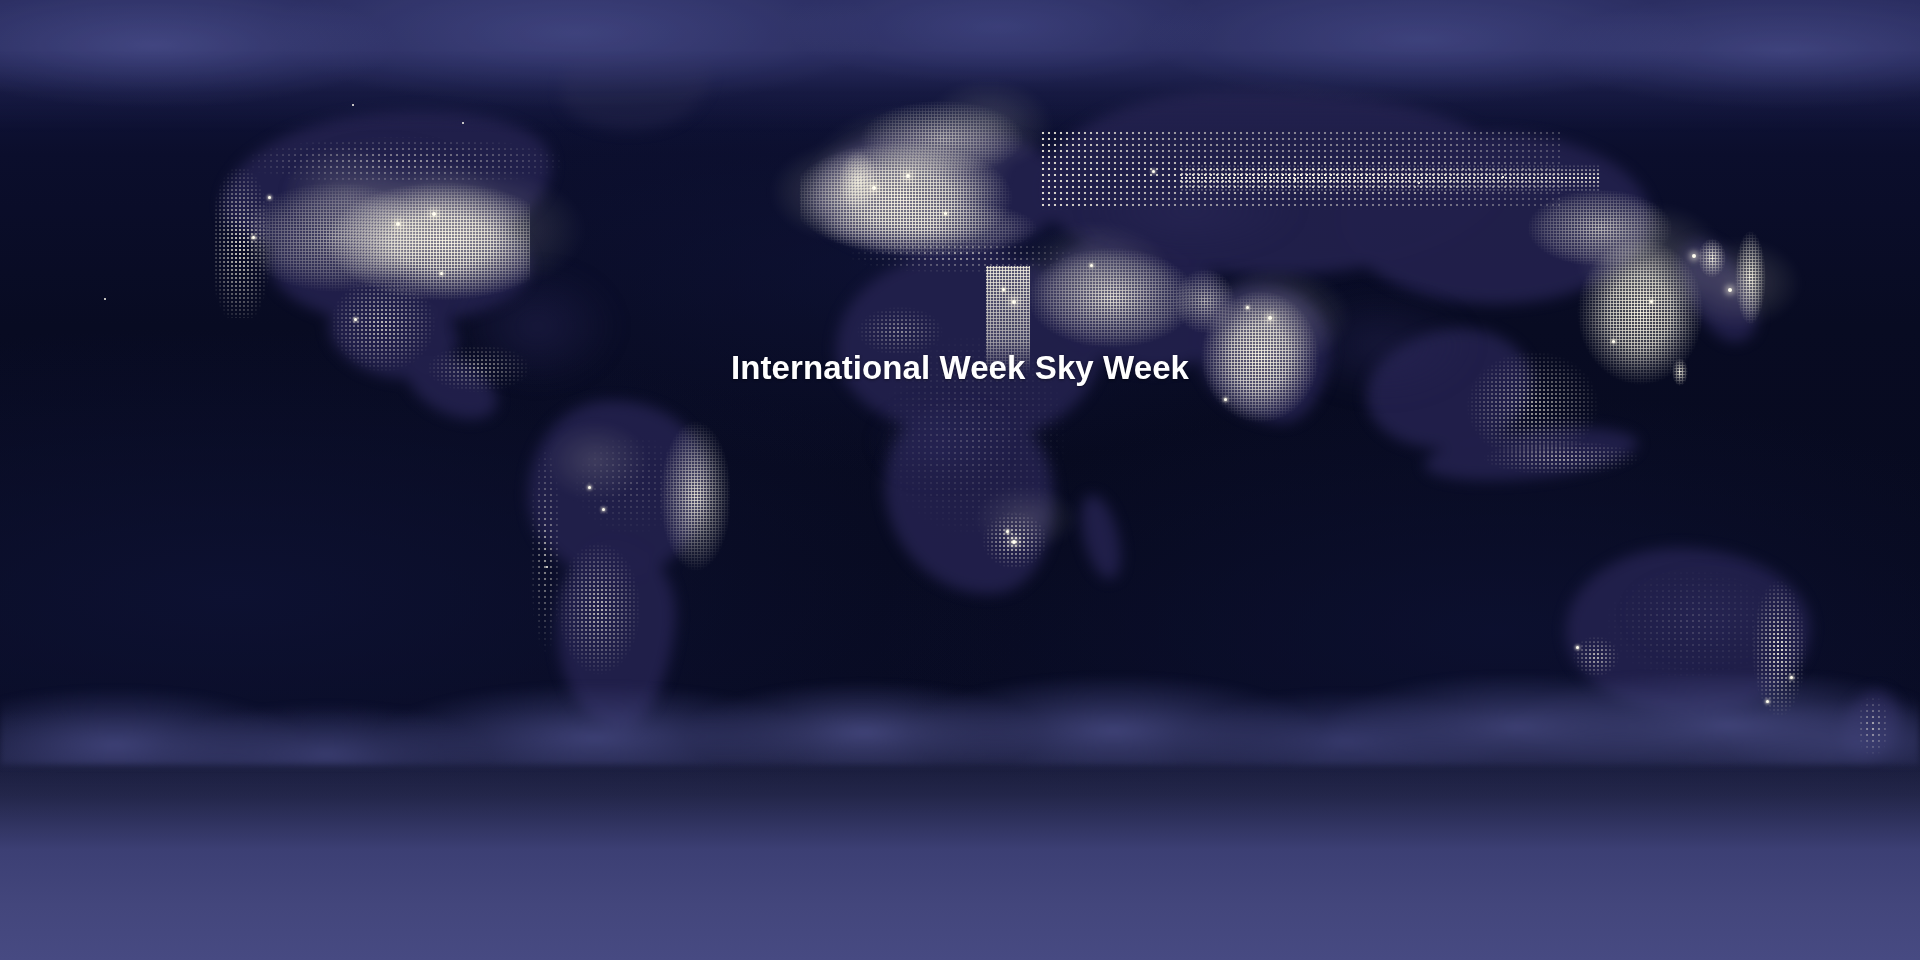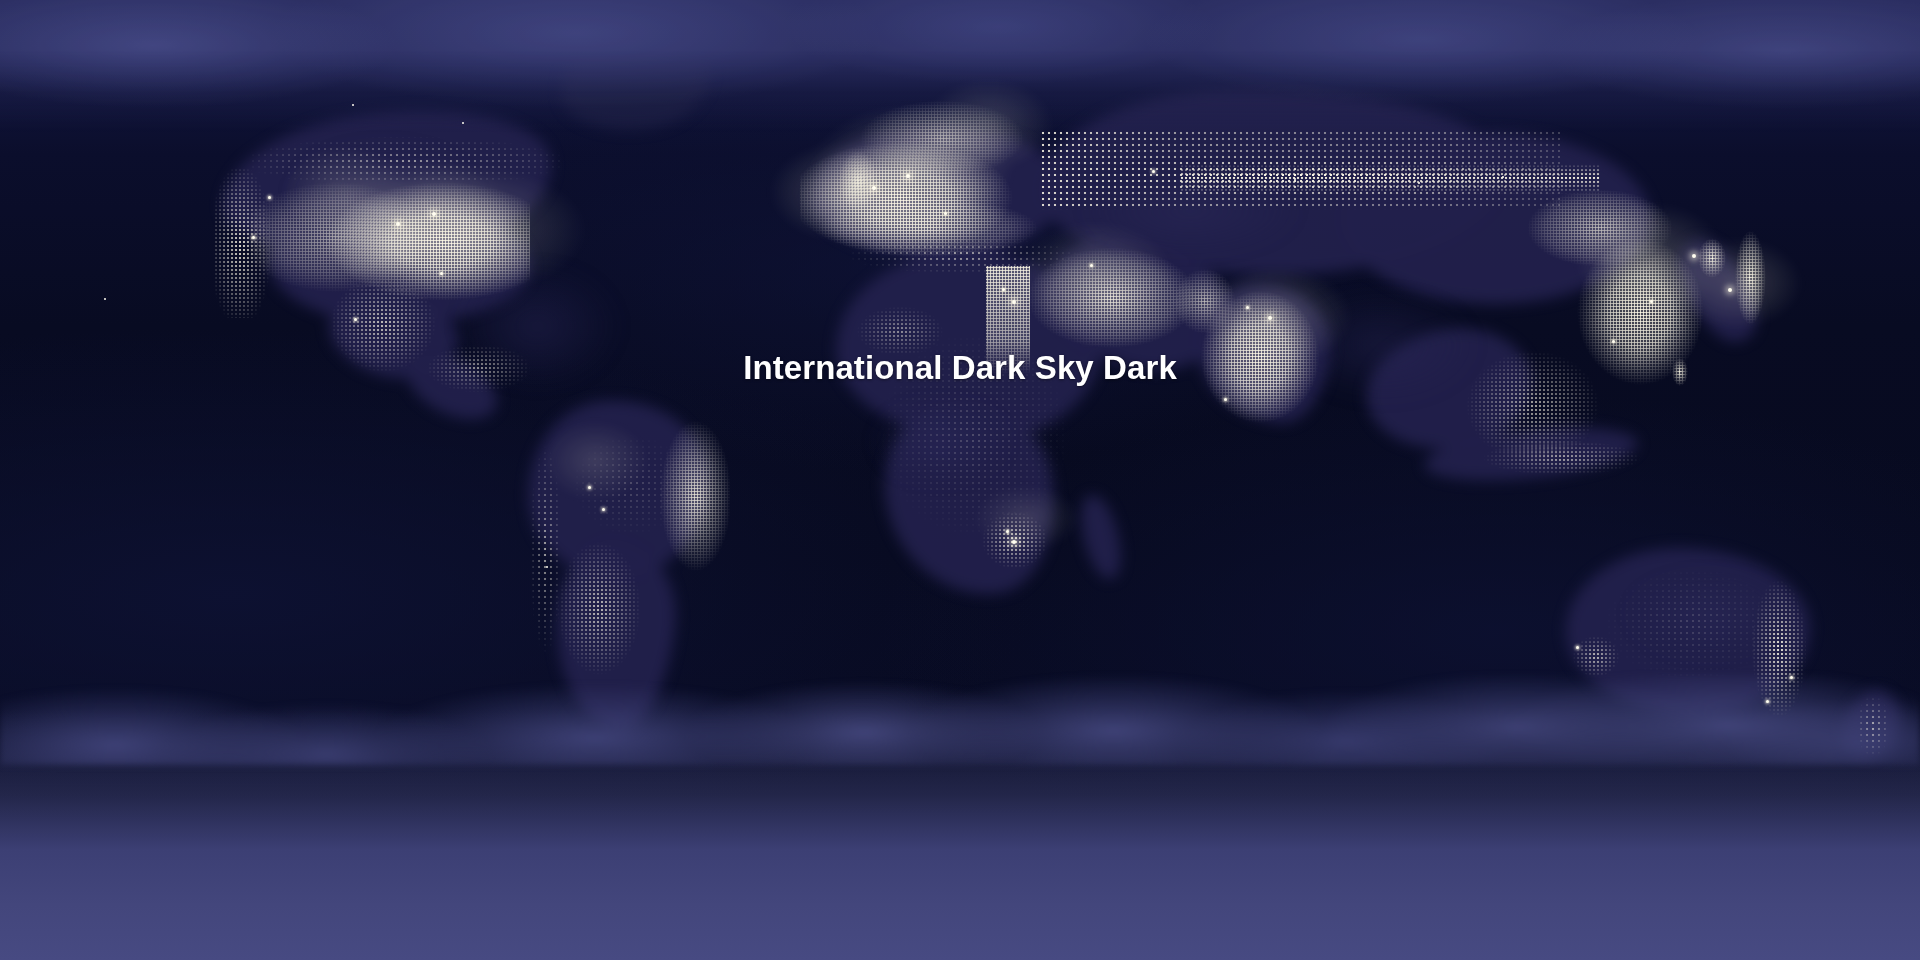--- a/index.html
+++ b/index.html
@@ -381,16 +381,16 @@
       <i class="pt md" style="left:1576px;top:646px"></i>
       <i class="pt sm" style="left:1294px;top:178px"></i>
       <i class="pt sm" style="left:1418px;top:182px"></i>
       <i class="pt sm" style="left:1502px;top:176px"></i>
       <i class="pt sm" style="left:352px;top:104px"></i>
       <i class="pt sm" style="left:462px;top:122px"></i>
     </div>
   </div>
 
   <div id="title-wrap">
-    <h1 id="page-title">International Dark Sky Dark</h1>
+    <h1 id="page-title">International Week Sky Week</h1>
   </div>
 
 </div>
 
 </body></html>

